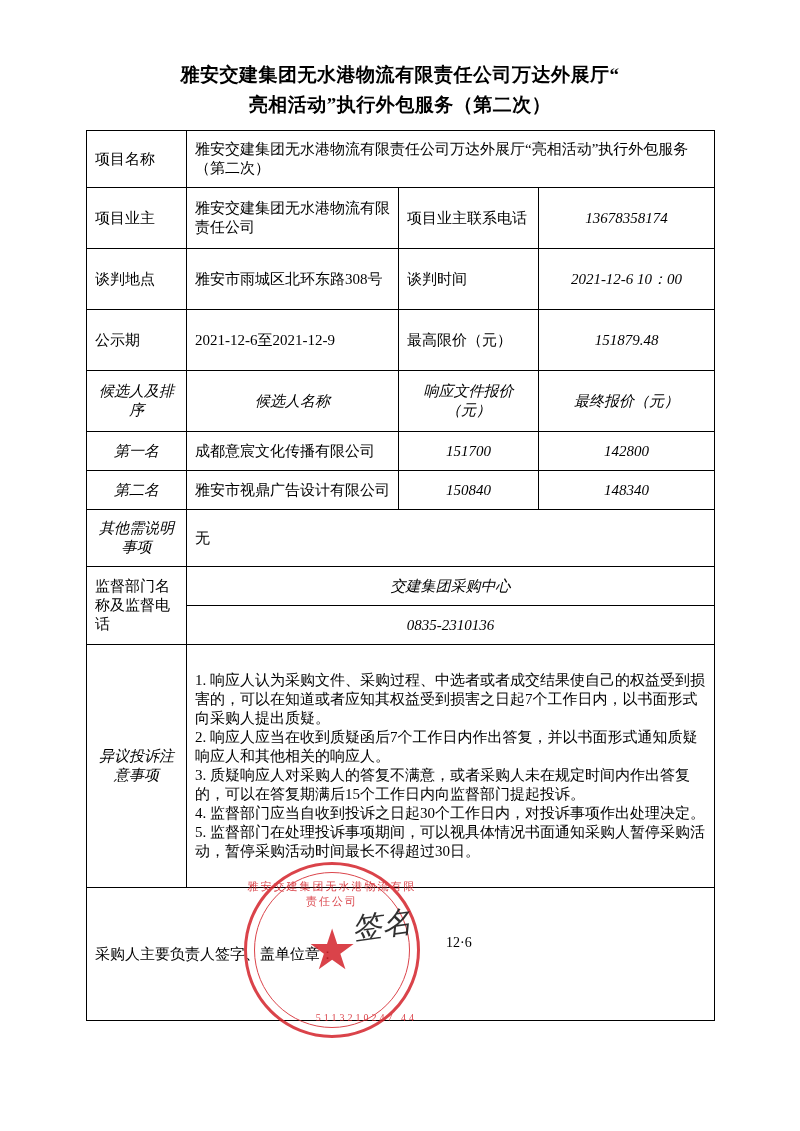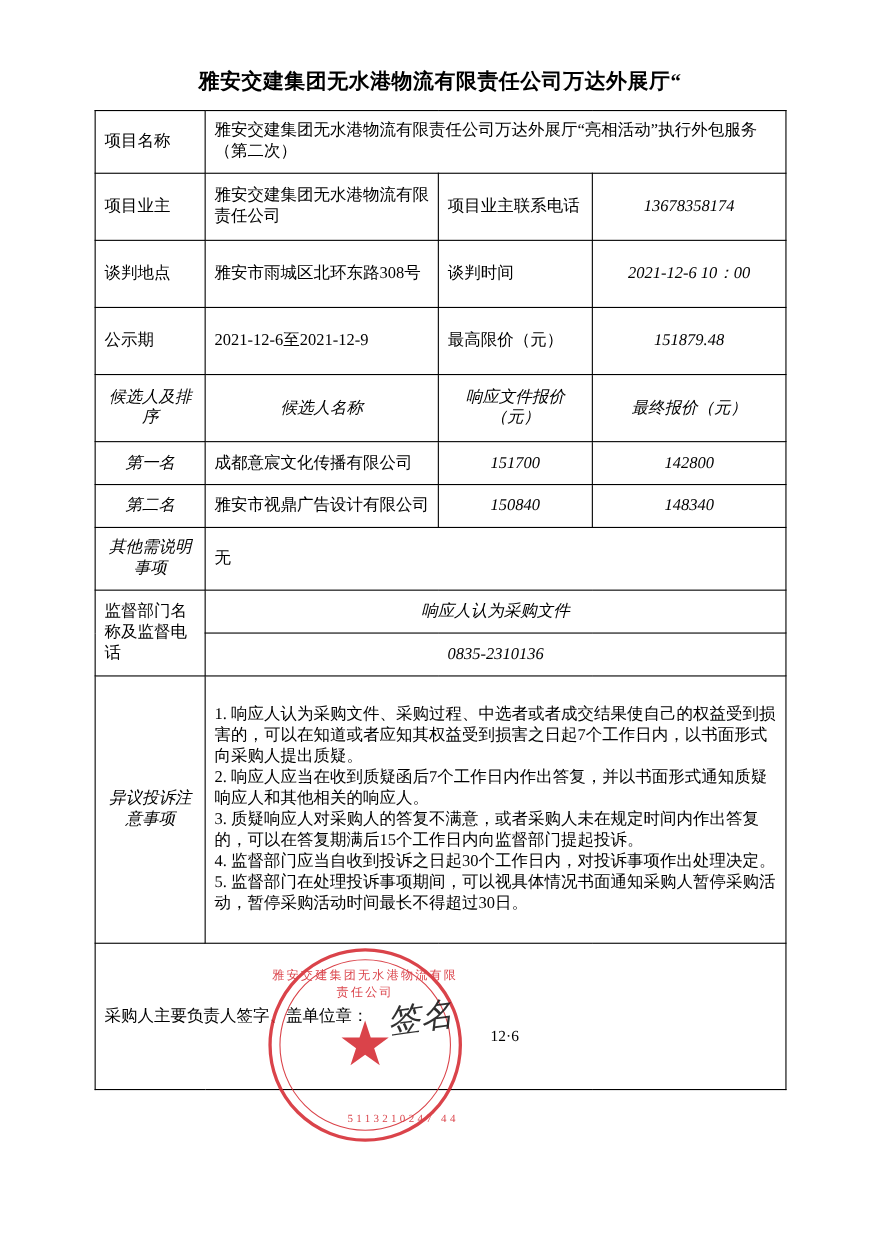--- a/index.html
+++ b/index.html
@@ -143,20 +143,21 @@
   }
 </style>
 </head>
 <body>
 
 <div class="page">
   <div class="doc">
 
     <div class="title">
       <div>雅安交建集团无水港物流有限责任公司万达外展厅“</div>
+      <div>亮相活动”执行外包服务（第二次）</div>
     </div>
 
     <table class="main">
       <colgroup>
         <col style="width:100px">
         <col style="width:212px">
         <col style="width:140px">
         <col style="width:176px">
       </colgroup>
       <tbody>
@@ -199,21 +200,21 @@
           <td class="lft">雅安市视鼎广告设计有限公司</td>
           <td class="ctr">150840</td>
           <td class="ctr">148340</td>
         </tr>
         <tr>
           <td class="ctr" style="height:44px">其他需说明事项</td>
           <td class="lft" colspan="3">无</td>
         </tr>
         <tr>
           <td class="lbl" rowspan="2" style="height:56px">监督部门名称及监督电话</td>
-          <td class="ctr" colspan="3" style="height:26px">响应人认为采购文件</td>
+          <td class="ctr" colspan="3" style="height:26px">交建集团采购中心</td>
         </tr>
         <tr>
           <td class="ctr" colspan="3" style="height:26px">0835-2310136</td>
         </tr>
         <tr>
           <td class="ctr" style="height:230px">异议投诉注意事项</td>
           <td class="notes" colspan="3">
             <p>1. 响应人认为采购文件、采购过程、中选者或者成交结果使自己的权益受到损害的，可以在知道或者应知其权益受到损害之日起7个工作日内，以书面形式向采购人提出质疑。</p>
             <p>2. 响应人应当在收到质疑函后7个工作日内作出答复，并以书面形式通知质疑响应人和其他相关的响应人。</p>
             <p>3. 质疑响应人对采购人的答复不满意，或者采购人未在规定时间内作出答复的，可以在答复期满后15个工作日内向监督部门提起投诉。</p>

